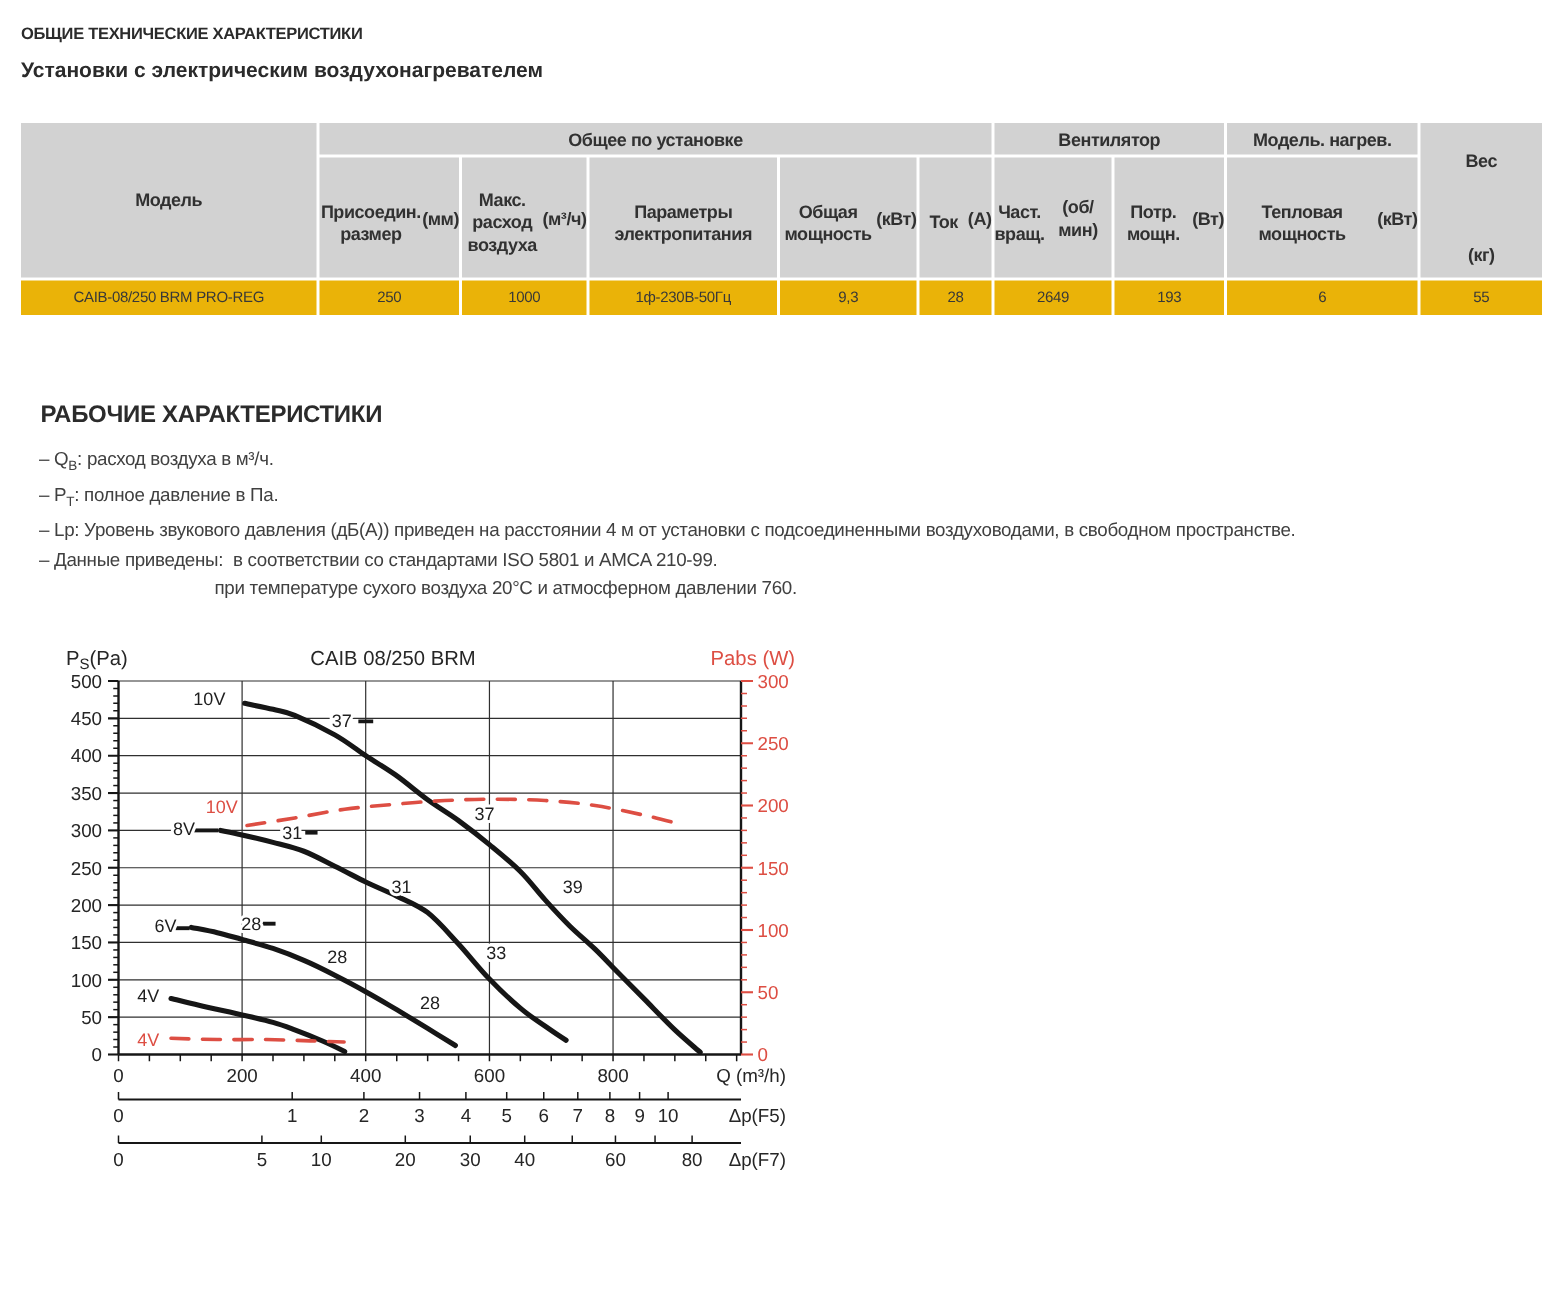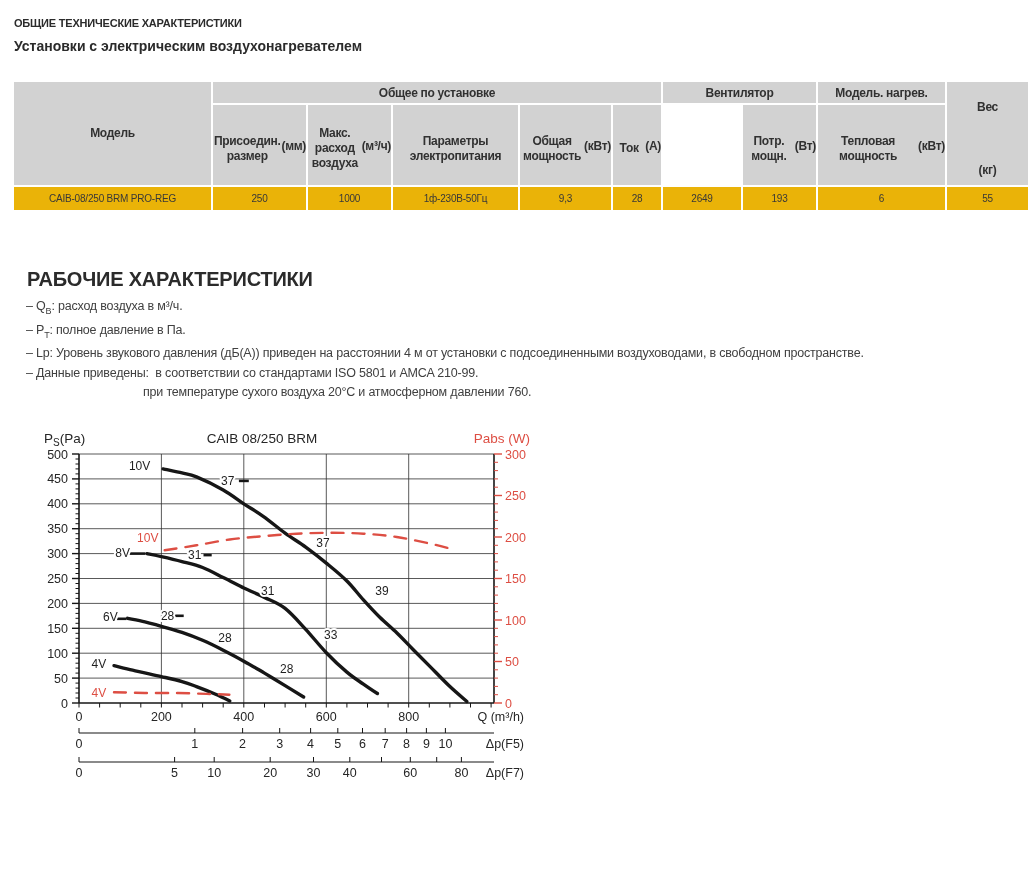--- a/index.html
+++ b/index.html
@@ -18,21 +18,21 @@
   .gcell{background:#d2d2d2;font-weight:bold;color:#313131;display:flex;
          align-items:center;justify-content:center;text-align:center;}
   .sub{flex-direction:row;justify-content:flex-start;padding-top:7px;}
   .sub .name{flex:1;display:flex;align-items:flex-start;justify-content:center;text-align:center;}
   .sub .unit{padding-bottom:5px;}
   .wcell{flex-direction:column;justify-content:space-between;padding-top:18px;}
   .wcell .unit{padding-bottom:8px;margin-top:48px;}
   .dcell{background:#eab308;color:#383838;display:flex;align-items:center;
          justify-content:center;font-size:10px;letter-spacing:-0.2px;}
   
-  .sect{position:absolute;left:27px;top:268px;font-size:20px;font-weight:bold;
+  .sect{position:absolute;left:27px;top:268px;font-size:16px;font-weight:bold;
         letter-spacing:-0.2px;color:#2b2b2b;}
   .bullets{position:absolute;left:26px;top:297px;width:995px;font-size:12.5px;
            line-height:19.2px;color:#404040;white-space:pre-wrap;letter-spacing:-0.2px;}
   .bullet.indent{margin-left:117px;}
   .bullet sub{font-size:9px;}
   
   .chartbox{position:absolute;left:30px;top:425px;}
   svg text{font-family:"Liberation Sans","DejaVu Sans",sans-serif;}
 </style>
 </head>
@@ -65,20 +65,24 @@
       <div class="name">Параметры электропитания</div>
       <div class="unit"></div>
     </div>
     <div class="hcell sub" style="grid-row:2;grid-column:5">
       <div class="name">Общая мощность</div>
       <div class="unit">(кВт)</div>
     </div>
     <div class="hcell sub" style="grid-row:2;grid-column:6">
       <div class="name">Ток</div>
       <div class="unit">(А)</div>
+    </div>
+    <div class="hcell sub" style="grid-row:2;grid-column:7">
+      <div class="name">Част. вращ.</div>
+      <div class="unit">(об/мин)</div>
     </div>
     <div class="hcell sub" style="grid-row:2;grid-column:8">
       <div class="name">Потр. мощн.</div>
       <div class="unit">(Вт)</div>
     </div>
     <div class="hcell sub" style="grid-row:2;grid-column:9">
       <div class="name">Тепловая мощность</div>
       <div class="unit">(кВт)</div>
     </div>
 

